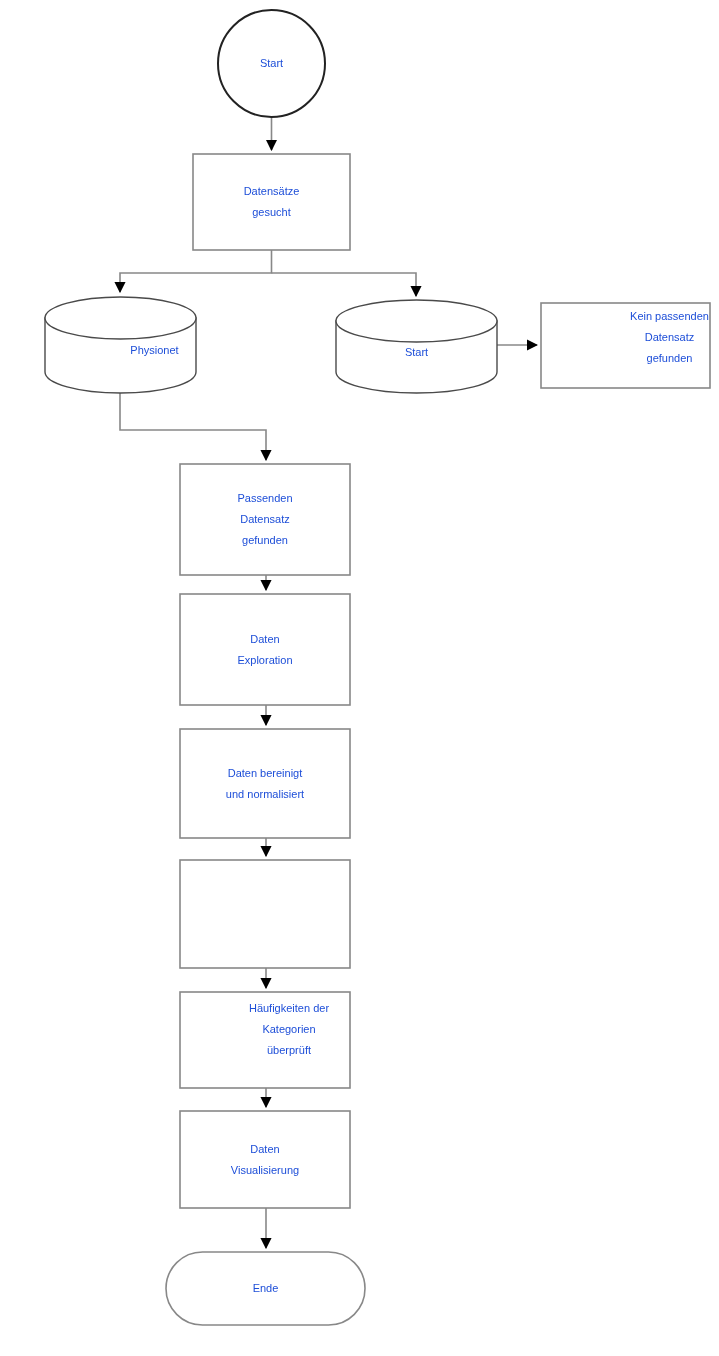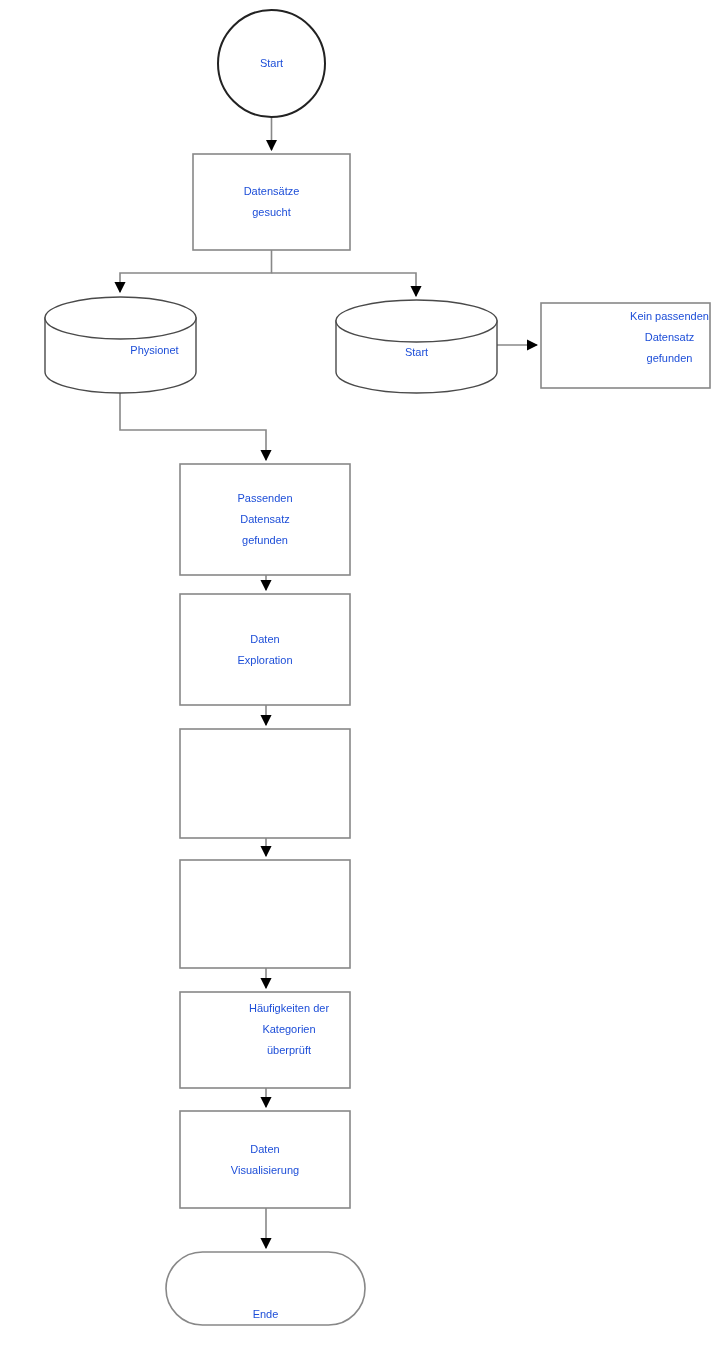--- a/index.html
+++ b/index.html
@@ -112,24 +112,26 @@
 Datensatz
 gefunden</div>
 
   <div class="node-label" style="left:180px; top:464px; width:170px; height:111px;">Passenden
 Datensatz
 gefunden</div>
 
   <div class="node-label" style="left:180px; top:594px; width:170px; height:111px;">Daten
 Exploration</div>
 
+  <div class="node-label" style="left:180px; top:729px; width:170px; height:109px;">Daten bereinigt
+und normalisiert</div>
 
 
   <div class="node-label top-align" style="left:180px; top:998px; width:170px; height:90px;margin-left:24px;">Häufigkeiten der
 Kategorien
 überprüft</div>
 
   <div class="node-label" style="left:180px; top:1111px; width:170px; height:97px;">Daten
 Visualisierung</div>
 
-  <div class="node-label" style="left:166px; top:1262px; width:199px; height:53px;margin-top:26px;">Ende</div>
+  <div class="node-label" style="left:166px; top:1262px; width:199px; height:53px;">Ende</div>
 
 </div>
 
 </body></html>

